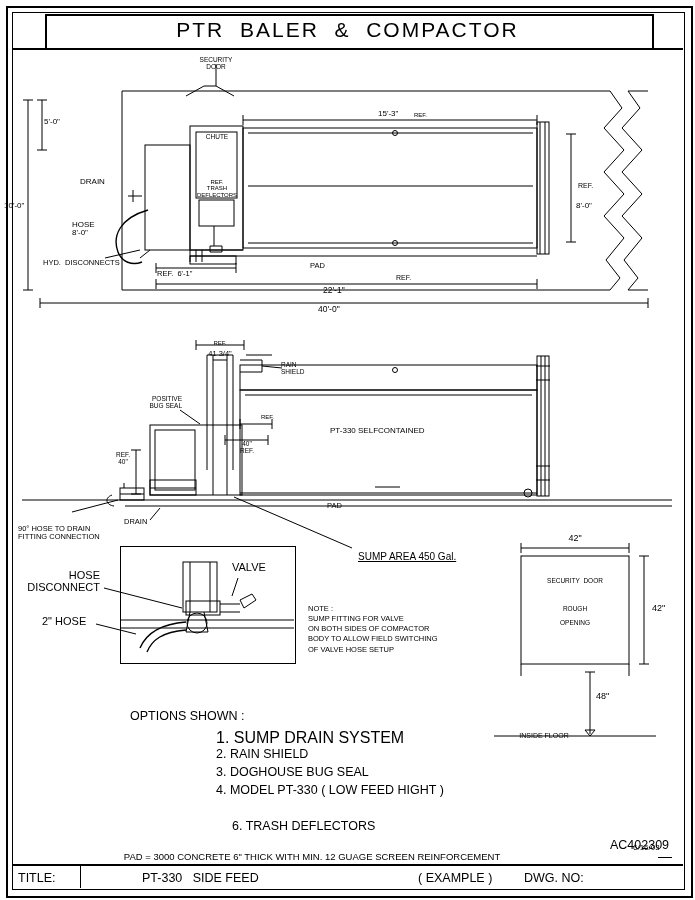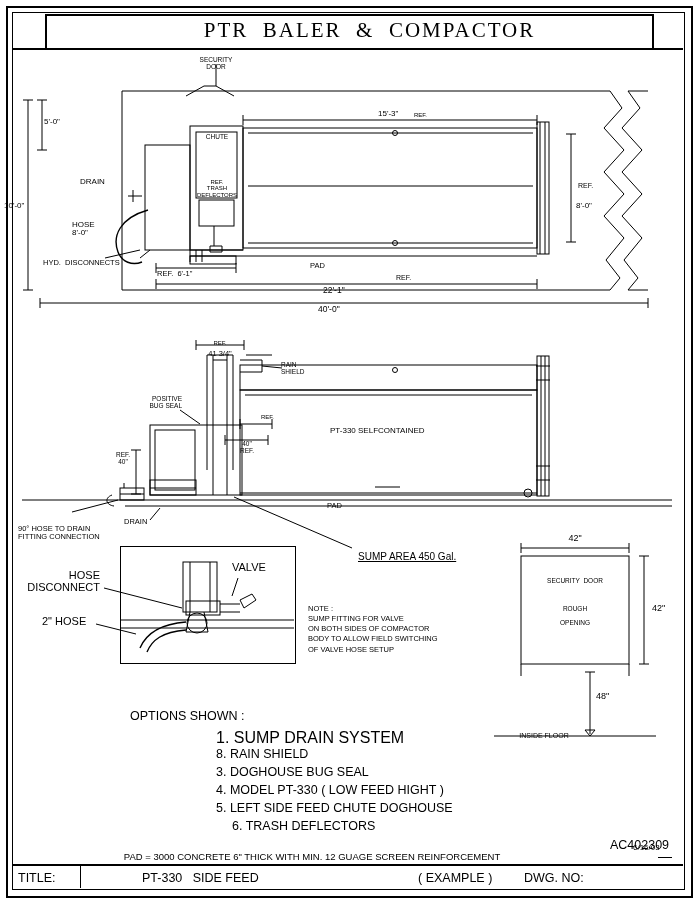--- a/index.html
+++ b/index.html
@@ -5,21 +5,21 @@
   html,body{margin:0;padding:0;background:#fff;}
   body{width:695px;height:900px;font-family:"Liberation Sans",sans-serif;color:#000;}
   #sheet{position:relative;width:695px;height:900px;overflow:hidden;}
   .brd{position:absolute;border:2px solid #000;}
   .ln{position:absolute;background:#000;}
   .txt{position:absolute;white-space:pre;font-family:"Liberation Sans",sans-serif;line-height:1.05;}
   .c{text-align:center;}
   .r{text-align:right;}
   .u{text-decoration:underline;}
   svg{position:absolute;left:0;top:0;overflow:visible;}
-  .title-txt{font-family:Liberation Serif, serif;letter-spacing:2px;margin-left:22px;}
+  .title-txt{font-family:Liberation Sans, sans-serif;letter-spacing:2px;}
 </style>
 </head>
 <body>
 
 <div id="sheet">
 
   <div class="brd" style="left:6px;top:6px;width:683px;height:888px;"></div>
   <div class="brd" style="left:12px;top:12px;width:671px;height:876px;border-width:1px;"></div>
 
   <div class="brd" style="left:12px;top:12px;width:671px;height:36px;border-width:0 0 2px 0;"></div>
@@ -252,24 +252,23 @@
   <div class="txt c" style="left:521px;top:534px;width:108px;font-size:9px;">42"</div>
   <div class="txt" style="left:652px;top:604px;font-size:9px;">42"</div>
   <div class="txt c" style="left:521px;top:578px;width:108px;font-size:6.5px;">SECURITY  DOOR</div>
   <div class="txt c" style="left:521px;top:606px;width:108px;font-size:6.5px;">ROUGH</div>
   <div class="txt c" style="left:521px;top:620px;width:108px;font-size:6.5px;">OPENING</div>
   <div class="txt" style="left:596px;top:692px;font-size:9px;">48"</div>
   <div class="txt c" style="left:494px;top:732px;width:100px;font-size:7px;">INSIDE FLOOR</div>
 
   <div class="txt" style="left:130px;top:710px;font-size:12.5px;">OPTIONS SHOWN :</div>
   <div class="txt" style="left:216px;top:730px;font-size:16px;">1. SUMP DRAIN SYSTEM</div>
-  <div class="txt" style="left:216px;top:748px;font-size:12.5px;">8. RAIN SHIELD</div>
+  <div class="txt" style="left:216px;top:748px;font-size:12.5px;">2. RAIN SHIELD</div>
   <div class="txt" style="left:216px;top:766px;font-size:12.5px;">3. DOGHOUSE BUG SEAL</div>
   <div class="txt" style="left:216px;top:784px;font-size:12.5px;text-align:right;">4. MODEL PT-330 ( LOW FEED HIGHT )</div>
-  <div class="txt" style="left:216px;top:802px;font-size:12.5px;">5. LEFT SIDE FEED CHUTE DOGHOUSE</div>
   <div class="txt" style="left:232px;top:820px;font-size:12.5px;">6. TRASH DEFLECTORS</div>
 
   <div class="txt" style="left:612px;top:844px;font-size:8px;margin-left:21px;">6/16/03</div>
   <div class="ln" style="left:658px;top:857px;width:14px;height:1px;"></div>
   <div class="txt c" style="left:12px;top:852px;width:600px;font-size:9.5px;">PAD = 3000 CONCRETE 6" THICK WITH MIN. 12 GUAGE SCREEN REINFORCEMENT</div>
 
   <div class="ln" style="left:12px;top:864px;width:671px;height:2px;"></div>
   <div class="txt" style="left:18px;top:872px;font-size:12.5px;">TITLE:</div>
   <div class="ln" style="left:80px;top:864px;width:1px;height:24px;"></div>
   <div class="txt" style="left:142px;top:872px;font-size:12.5px;">PT-330   SIDE FEED</div>

